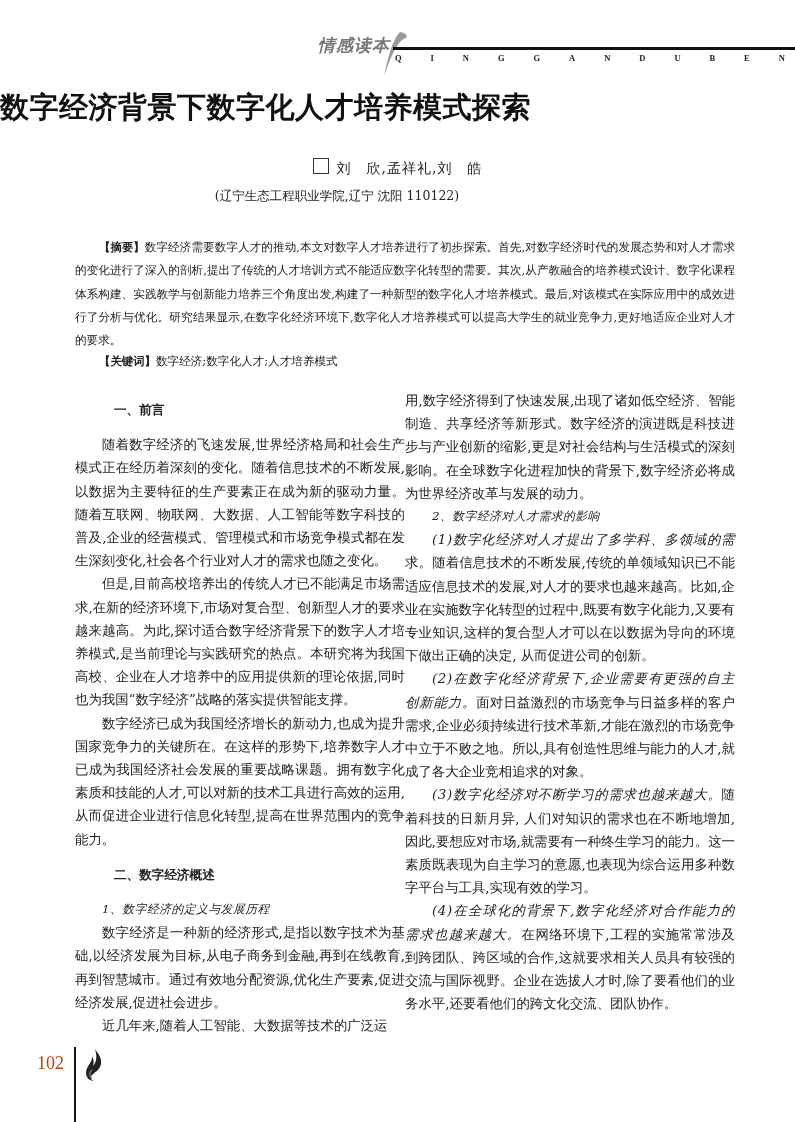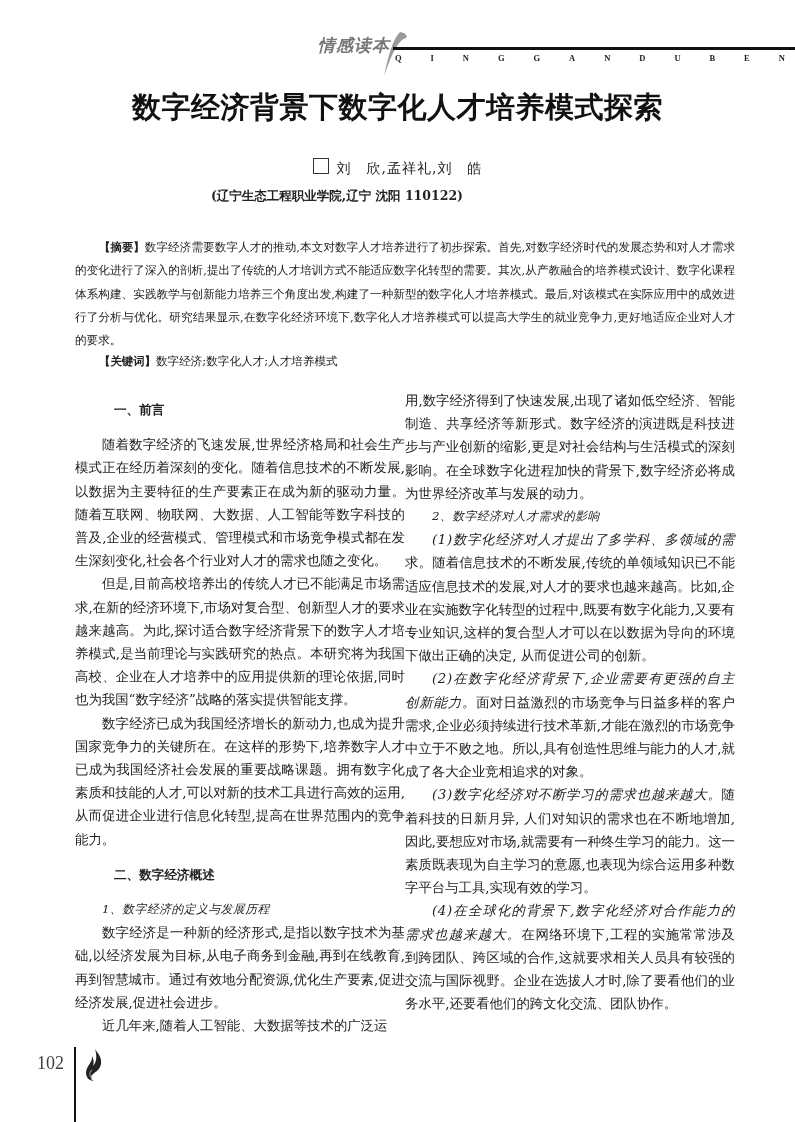--- a/index.html
+++ b/index.html
@@ -18,35 +18,35 @@
   }
   .header-rule {
     position: absolute; left: 393px; top: 47px; width: 403px; height: 3px; background: #111;
   }
   .header-letters {
     position: absolute; left: 395px; top: 53px; width: 390px;
     display: flex; justify-content: space-between;
     font-family: "Liberation Serif", serif; font-size: 8.5px; color: #222; font-weight: bold;
   }
   .title {
-    position: absolute; left: 0; top: 88px; width: 795px; text-align: center;
+    position: absolute; left: 0; top: 88px; width: 795px; text-align: left;
     font-family: "DejaVu Serif", serif; font-weight: bold; font-size: 29px; letter-spacing: 0.5px;
     color: #111;
   }
   .authors {
     position: absolute; left: 0; top: 158px; width: 795px; text-align: center;
     font-size: 14px; color: #222; letter-spacing: 1px;
   }
   .authors .box {
     display: inline-block; width: 14px; height: 14px; border: 1.5px solid #333;
     vertical-align: -1px; margin-right: 8px;
   }
   .affil {
     position: absolute; left: 0; top: 188px; width: 674px; text-align: center;
-    font-size: 12.5px; color: #222; font-weight: bold;
+    font-size: 12.5px; color: #222;
   }
   .abstract {
     position: absolute; left: 75px; top: 236px; width: 660px;
     font-size: 11.6px; line-height: 23.3px; color: #222; text-align: justify;
     text-indent: 24px;
   }
   .kw {
     position: absolute; left: 75px; top: 350px; width: 660px;
     font-size: 11.6px; line-height: 22px; color: #222; text-indent: 24px;
   }
@@ -62,21 +62,21 @@
   .col h2 {
     margin: 12px; font-family: "DejaVu Sans", sans-serif; font-weight: bold;
     font-size: 12.6px; line-height: 23.2px; padding-left: 27px;
   }
   .col h3 {
     margin: 0; font-weight: normal; font-style: italic;
     font-size: 11.8px; line-height: 23.2px; padding-left: 27px; letter-spacing: 0.5px;
   }
   .page-num {
     position: absolute; left: 37px; top: 1053px;
-    font-family: "Liberation Serif", serif; font-size: 18px; color: #404040;
+    font-family: "Liberation Serif", serif; font-size: 18px; color: #c2410c;
   }
   .vline {
     position: absolute; left: 74px; top: 1047px; width: 1.5px; height: 75px; background: #111;
   }
   .flame { position: absolute; left: 82px; top: 1048px; width: 22px; height: 36px; }
 </style>
 </head>
 <body>
 
 <div class="header-brand">情感读本</div>

